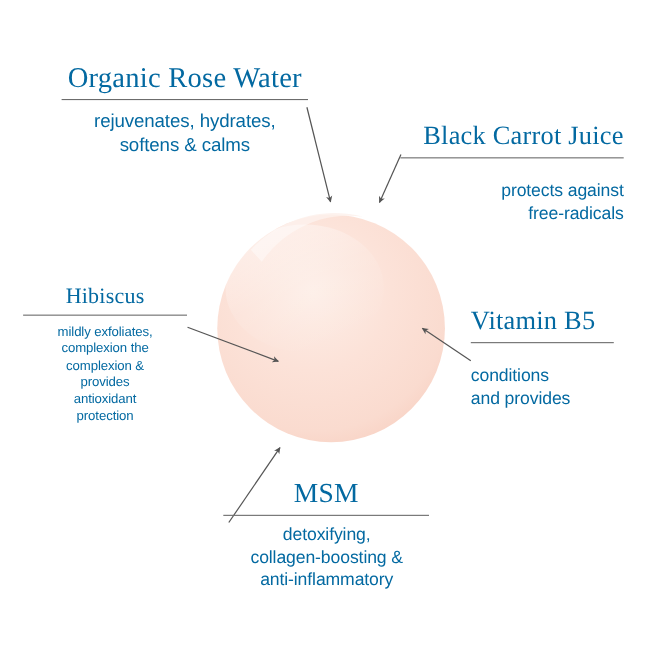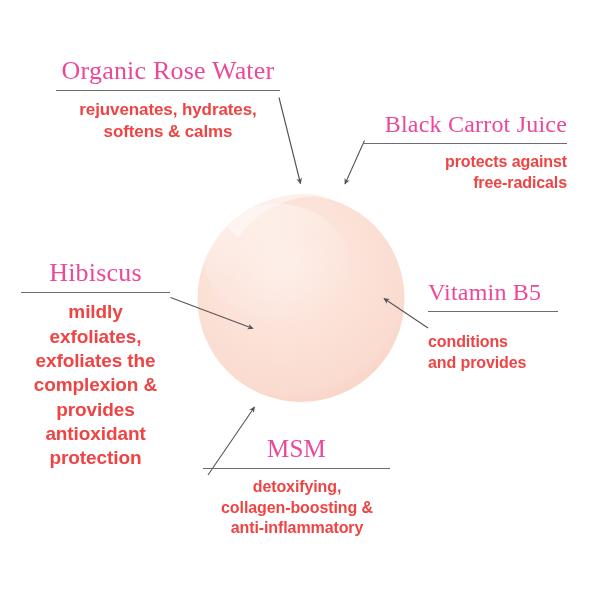--- a/index.html
+++ b/index.html
@@ -30,35 +30,35 @@
     pointer-events: none;
   }
 
   
   .callout {
     position: absolute;
     box-sizing: border-box;
   }
   .callout-title {
     font-family: "Liberation Serif", serif;
-    color: #ec4899;
+    color: #0369a1;
     font-weight: 400;
     line-height: 1.05;
     white-space: nowrap;
     letter-spacing: 0.2px;
   }
   .callout-rule {
     height: 1px;
     background: #6c6c6c;
     width: 100%;
   }
   .callout-desc {
     font-family: "Liberation Sans", sans-serif;
-    color: #ef4444;
-    font-weight: 700;
+    color: #0369a1;
+    font-weight: 400;
     line-height: 1.28;
     letter-spacing: -0.1px;
   }
 
   
   #callout-rose-water {
     left: 56px;
     top: 57px;
     width: 224px;
     text-align: center;
@@ -68,31 +68,31 @@
   #callout-rose-water .callout-desc { font-size: 17px; margin-top: 8px; }
 
   #callout-black-carrot {
     left: 364px;
     top: 112px;
     width: 203px;
     text-align: right;
   }
   #callout-black-carrot .callout-title { font-size: 24px; }
   #callout-black-carrot .callout-rule { margin-top: 6px; }
-  #callout-black-carrot .callout-desc { font-size: 16px; margin-top: 8px; }
+  #callout-black-carrot .callout-desc { font-size: 16px; margin-top: 20px; }
 
   #callout-hibiscus {
     left: 21px;
     top: 259px;
     width: 149px;
     text-align: center;
   }
-  #callout-hibiscus .callout-title { font-size: 26px; }
+  #callout-hibiscus .callout-title { font-size: 20px; }
   #callout-hibiscus .callout-rule { margin-top: 6px; }
-  #callout-hibiscus .callout-desc { font-size: 19px; margin-top: 7px; }
+  #callout-hibiscus .callout-desc { font-size: 12px; margin-top: 7px; }
 
   #callout-vitamin-b5 {
     left: 428px;
     top: 280px;
     width: 130px;
     text-align: left;
   }
   #callout-vitamin-b5 .callout-title { font-size: 24px; }
   #callout-vitamin-b5 .callout-rule { margin-top: 6px; }
   #callout-vitamin-b5 .callout-desc { font-size: 16px; margin-top: 20px; }
@@ -174,21 +174,21 @@
       <div>protects against</div>
       <div>free-radicals</div>
     </div>
   </div>
 
   <div class="callout" id="callout-hibiscus">
     <div class="callout-title">Hibiscus</div>
     <div class="callout-rule"></div>
     <div class="callout-desc">
       <div>mildly exfoliates,</div>
-      <div>exfoliates the</div>
+      <div>complexion the</div>
       <div>complexion &amp;</div>
       <div>provides</div>
       <div>antioxidant</div>
       <div>protection</div>
     </div>
   </div>
 
   <div class="callout" id="callout-vitamin-b5">
     <div class="callout-title">Vitamin B5</div>
     <div class="callout-rule"></div>

